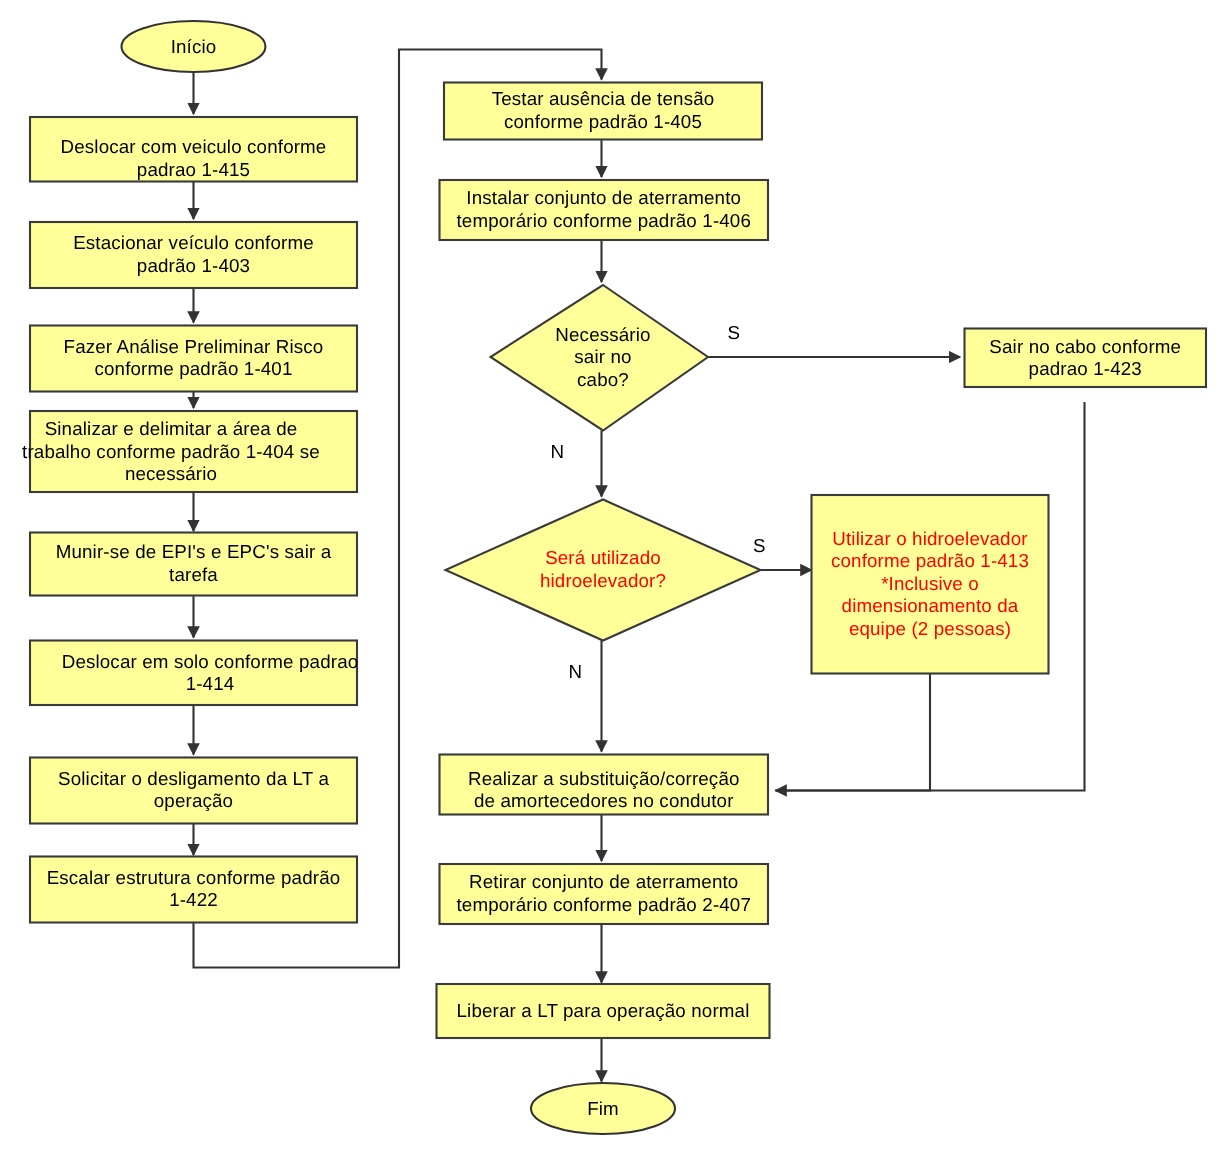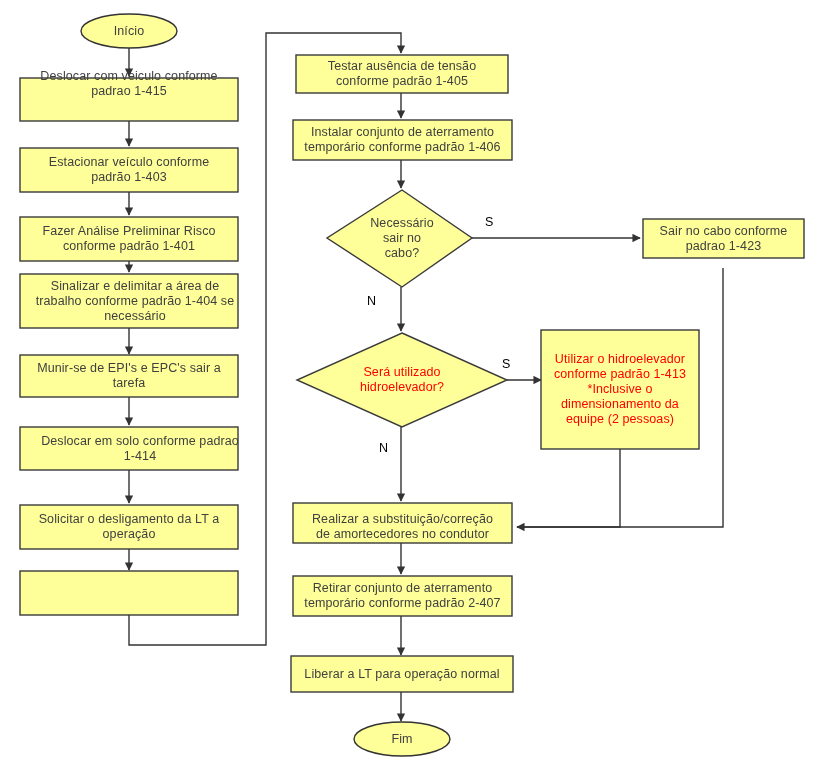--- a/index.html
+++ b/index.html
@@ -26,21 +26,21 @@
   }
   .node-label {
     position: absolute;
     display: flex;
     align-items: center;
     justify-content: center;
     text-align: center;
     font-family: "Liberation Sans", sans-serif;
     font-size: 12.5px;
     line-height: 15px;
-    color: #404040;
+    color: #000000;
     pointer-events: none;
     white-space: pre-line;
     letter-spacing: 0.1px;
   }
   .node-label.red {
     color: #ff0000;
   }
   .edge-label {
     position: absolute;
     font-family: "Liberation Sans", sans-serif;
@@ -119,42 +119,44 @@
       <rect x="293" y="576" width="219" height="40" fill="#ffff99"></rect>
       <rect x="291" y="656" width="222" height="36" fill="#ffff99"></rect>
 
       <polygon points="402,190 472,238 402,287 327,238" fill="#ffff99"></polygon>
       <polygon points="402,333 507,380 402,427 297,380" fill="#ffff99"></polygon>
     </g>
   </svg>
 
   <div class="node-label" style="left:81px;  top:14px;  width:96px;  height:34px;">Início</div>
 
-  <div class="node-label" style="left:22px;  top:62px;  width:214px; height:43px;">Deslocar com veiculo  conforme
+  <div class="node-label" style="left:22px;  top:84px;  width:214px; height:43px;">Deslocar com veiculo  conforme
 padrao 1-415</div>
 
   <div class="node-label" style="left:22px;  top:148px; width:214px; height:44px;">Estacionar veículo  conforme
 padrão 1-403</div>
 
   <div class="node-label" style="left:22px;  top:217px; width:214px; height:44px;">Fazer Análise Preliminar  Risco
 conforme  padrão 1-401</div>
 
-  <div class="node-label" style="left:28px;  top:274px; width:214px; height:54px;">Sinalizar e delimitar a área  de
+  <div class="node-label" style="left:7px;  top:274px; width:214px; height:54px;">Sinalizar e delimitar a área  de
 trabalho conforme  padrão 1-404 se
 necessário</div>
 
   <div class="node-label" style="left:22px;  top:355px; width:214px; height:42px;">Munir-se de EPI's e EPC's sair a
 tarefa</div>
 
   <div class="node-label" style="left:22px;  top:427px; width:236px; height:43px;">Deslocar em solo conforme  padrao
 1-414</div>
 
   <div class="node-label" style="left:22px;  top:505px; width:214px; height:44px;">Solicitar o desligamento  da LT a
 operação</div>
 
+  <div class="node-label" style="left:22px;  top:571px; width:214px; height:44px;">Escalar estrutura conforme  padrão
+1-422</div>
 
   <div class="node-label" style="left:298px; top:55px;  width:208px; height:38px;">Testar ausência de tensão
 conforme  padrão 1-405</div>
 
   <div class="node-label" style="left:295px; top:120px; width:215px; height:40px;">Instalar conjunto  de aterramento
 temporário conforme  padrão 1-406</div>
 
   <div class="node-label" style="left:346px; top:199px; width:112px; height:78px;">Necessário
 sair no
 cabo?</div>

